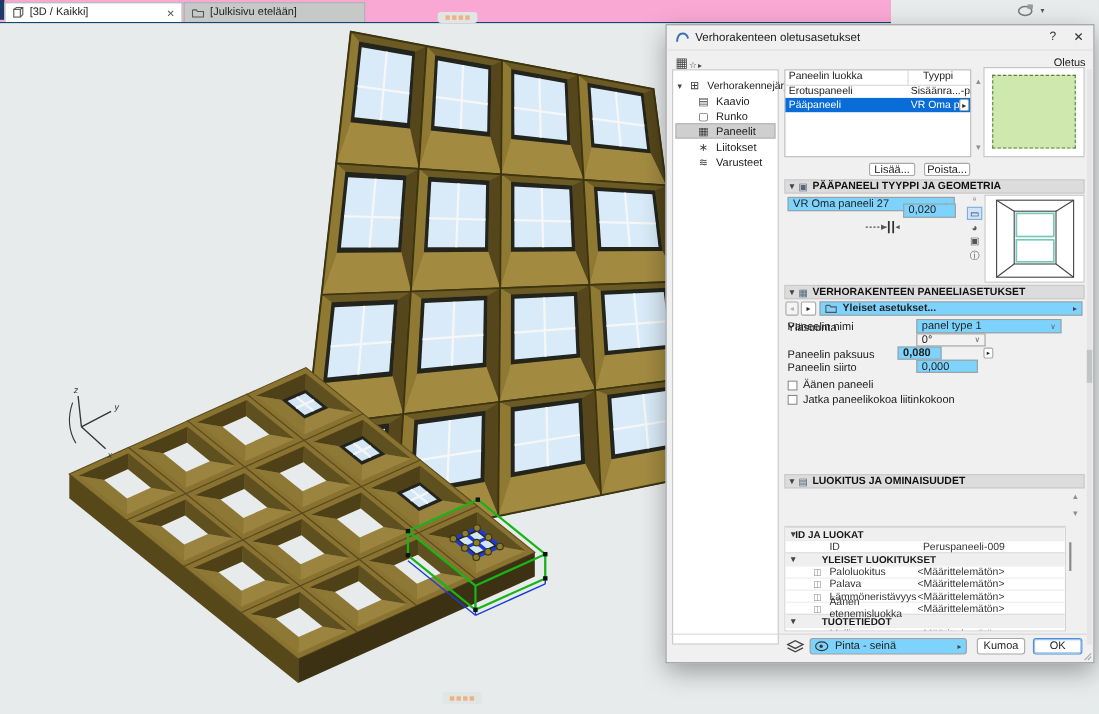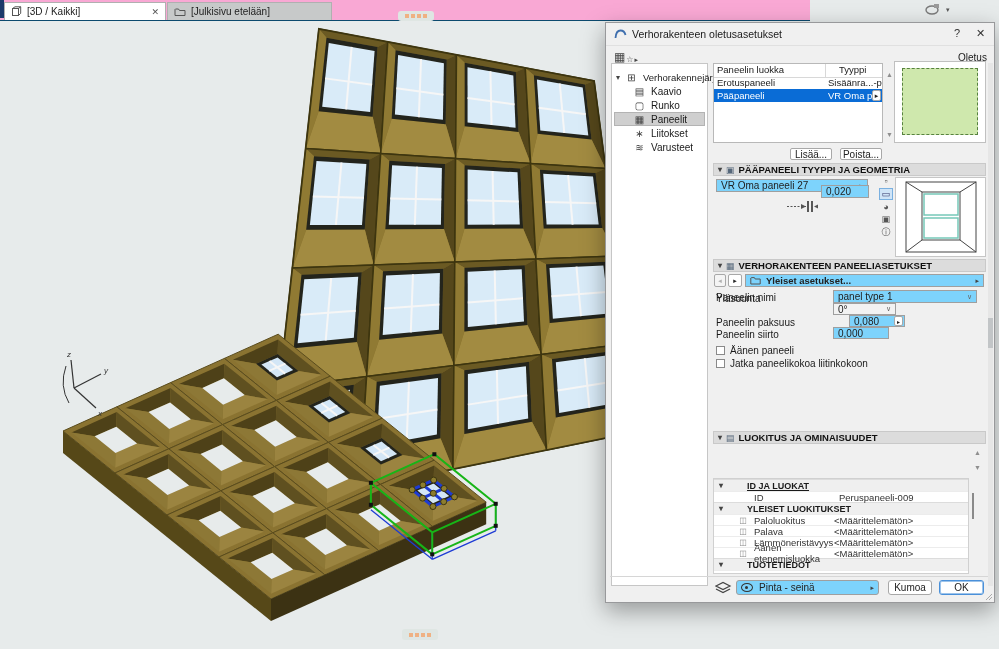--- a/index.html
+++ b/index.html
@@ -491,31 +491,31 @@
     <div class="abs btn" style="left:122px;top:251px;width:14px;height:13px;font-size:7px;">▸</div>
     <div class="abs inp" style="left:139px;top:251px;width:239px;height:13px;gap:5px;">
       <svg width="11" height="9" viewBox="0 0 11 9">
         <path d="M.8 2 L.8 8 L10.2 8 L10.2 3 L5.2 3 L4.4 1.6 L1.4 1.6 Z" fill="none" stroke="#555"></path>
       </svg>
       <span style="flex:1;font-weight:bold;font-size:9.5px;">Yleiset asetukset...</span>
       <span style="font-size:7px;color:#444;">▸</span>
     </div>
 
     <span class="abs lbl" style="left:110px;top:269px;">Paneelin nimi</span>
-    <div class="abs inp" style="left:227px;top:267px;width:144px;height:13px;">
+    <div class="abs inp" style="left:227px;top:267px;width:132px;height:13px;">
       <span style="flex:1;">panel type 1</span>
       <span style="font-size:7px;color:#666;">∨</span>
     </div>
     <span class="abs lbl" style="left:110px;top:270px;">Yläsuunta</span>
     <div class="abs inp" style="left:227px;top:280px;width:63px;height:12px;background:#f2f2f2;">
       <span style="flex:1;">0°</span>
       <span style="font-size:7px;color:#666;">∨</span>
     </div>
     <span class="abs lbl" style="left:110px;top:294px;">Paneelin paksuus</span>
-    <div class="abs inp" style="left:243px;top:292px;width:56px;height:12px;">
+    <div class="abs inp" style="left:210px;top:292px;width:40px;height:12px;font-weight:bold;">
       <span>0,080</span>
     </div>
     <div class="abs btn" style="left:288px;top:293px;width:9px;height:10px;font-size:6px;">▸</div>
     <span class="abs lbl" style="left:110px;top:306px;">Paneelin siirto</span>
     <div class="abs inp" style="left:227px;top:304px;width:56px;height:12px;">
       <span>0,000</span>
     </div>
 
     <div class="abs" style="left:110px;top:322px;display:flex;align-items:center;gap:5px;">
       <span class="chk"></span>
@@ -530,21 +530,21 @@
       <span class="caret">▾</span>
       <span class="secicon">▤</span>
       <span>LUOKITUS JA OMINAISUUDET</span>
     </div>
     <span class="abs scrollarrow" style="left:368px;top:426px;">▲</span>
     <span class="abs scrollarrow" style="left:368px;top:441px;">▼</span>
 
     <div class="abs" style="left:107px;top:455px;width:256px;height:96px;background:#fff;border:1px solid #d0d0d0;box-sizing:border-box;overflow:hidden;">
       <div class="ghdr" style="height:12px;">
         <span class="caret" style="margin-left:5px;">▾</span>
-        <span style="margin-left:24px;text-decoration:underline;">ID JA LUOKAT</span>
+        <span style="">ID JA LUOKAT</span>
       </div>
       <div class="prow" style="height:11px;">
         <span style="margin-left:40px;width:85px;">ID</span>
         <span>Peruspaneeli-009</span>
       </div>
       <div class="ghdr" style="height:12px;">
         <span class="caret" style="margin-left:5px;">▾</span>
         <span style="margin-left:24px;">YLEISET LUOKITUKSET</span>
       </div>
       <div class="prow" style="height:11px;">

